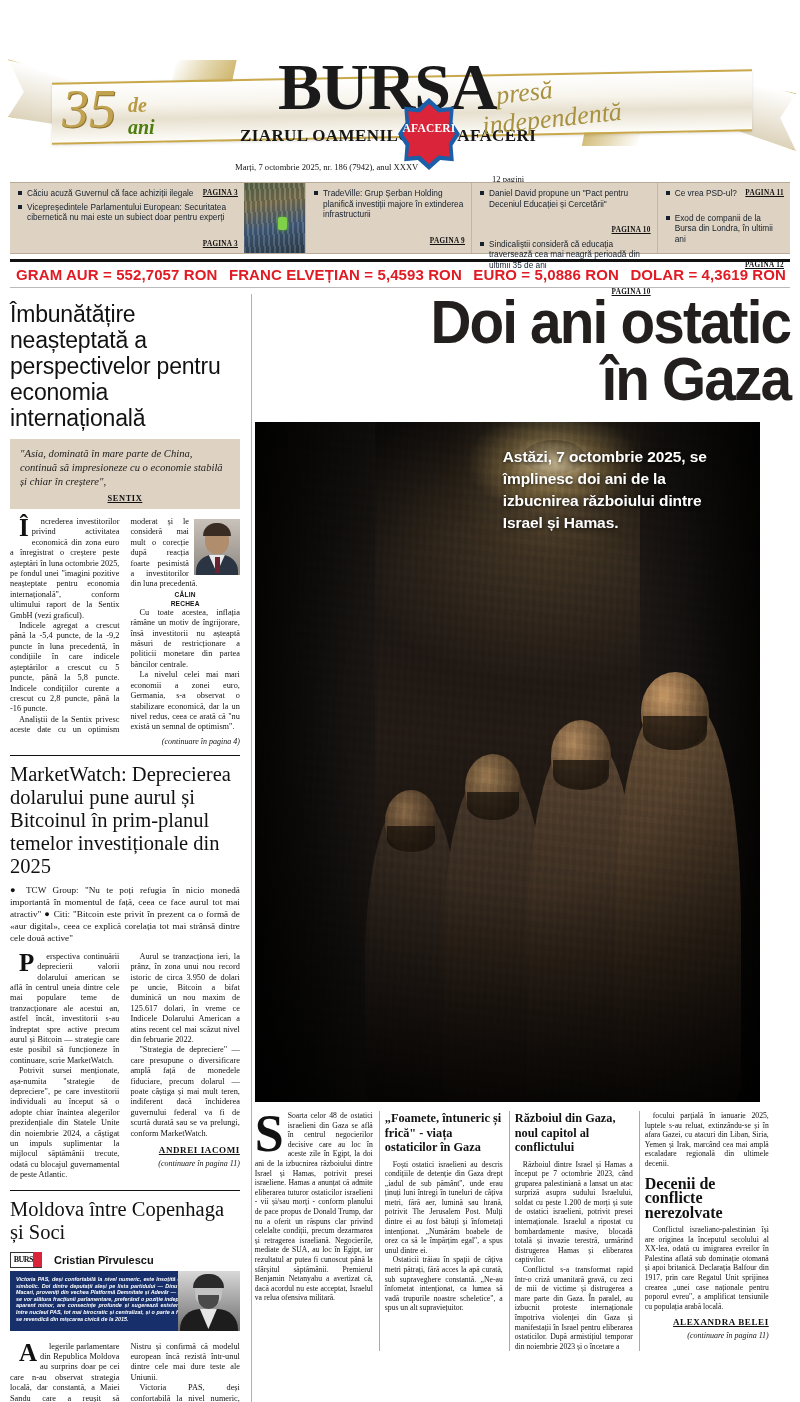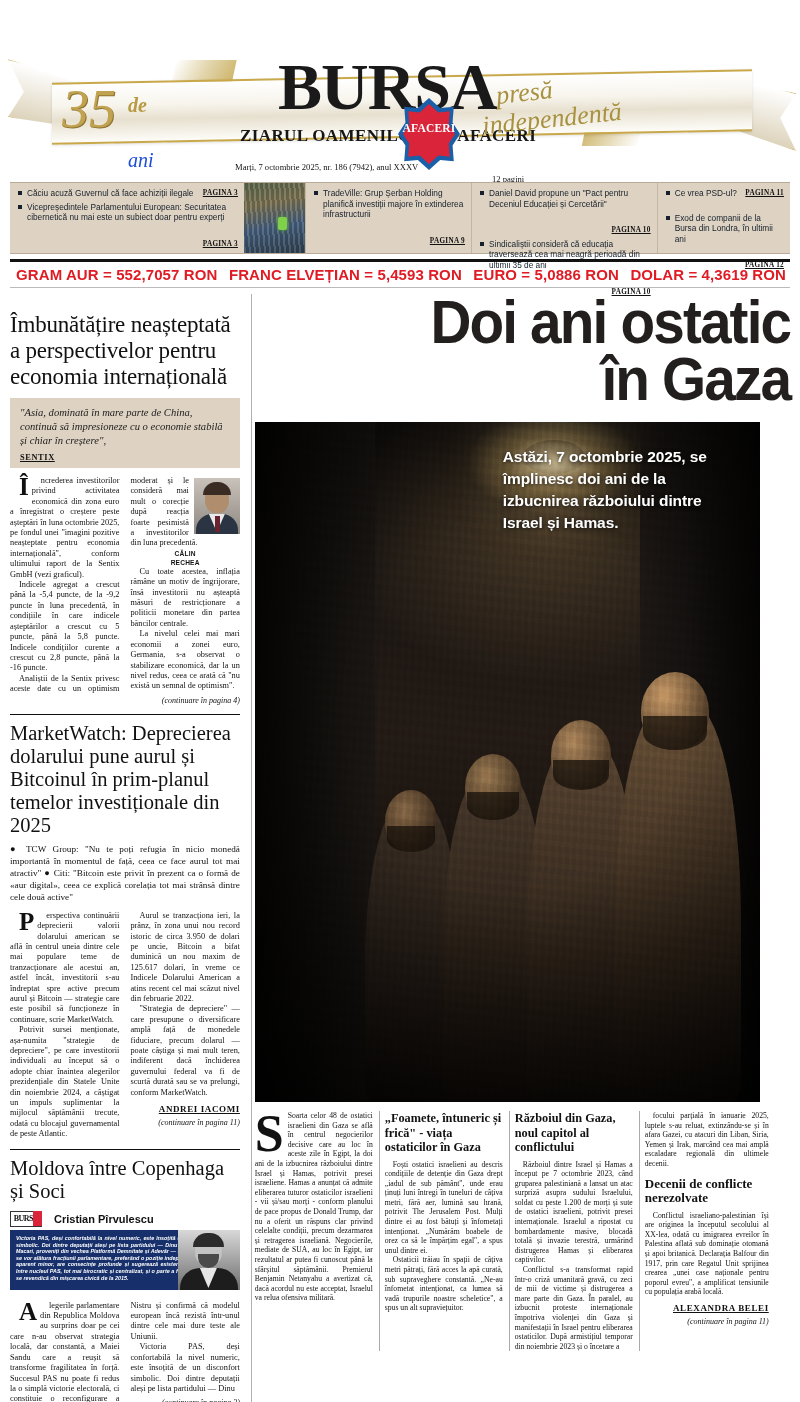--- a/index.html
+++ b/index.html
@@ -20,21 +20,21 @@
     background:linear-gradient(180deg,#fff,#ddd3bb);transform:skewY(14deg);
     clip-path:polygon(0 12%,100% 0,78% 50%,100% 100%,0 88%);border:1px solid #cbb061;}
   .ribbon .foldL{position:absolute;left:120px;top:2px;width:60px;height:44px;
     background:linear-gradient(110deg,#fff 0%,#e3d6ae 45%,#c9ae5c 100%);transform:skewX(-12deg);}
   .ribbon .foldR{position:absolute;right:110px;top:48px;width:56px;height:40px;
     background:linear-gradient(110deg,#c9ae5c 0%,#e3d6ae 50%,#fff 100%);transform:skewX(-12deg);}
   .m-35{position:absolute;left:62px;top:40px;font-family:"Liberation Serif",serif;
     font-size:54px;font-style:italic;color:#c0a250;line-height:1;
     text-shadow:1px 1px 0 #8d7430;}
   .m-de{position:absolute;left:128px;top:52px;font-size:20px;font-style:italic;color:#b89a45;font-weight:bold;}
-  .m-ani{position:absolute;left:128px;top:74px;font-size:20px;font-style:italic;color:#1d4ed8;font-weight:normal;margin-top:33px;}
+  .m-ani{position:absolute;left:128px;top:74px;font-size:20px;font-style:italic;color:#4d7c0f;font-weight:bold;}
   .m-bursa{position:absolute;left:278px;top:12px;font-family:"Liberation Serif",serif;
     font-size:66px;font-weight:bold;letter-spacing:-1px;color:#1a1a1a;line-height:1;}
   .m-sub{position:absolute;left:240px;top:84px;font-family:"Liberation Serif",serif;
     font-size:17px;font-weight:bold;letter-spacing:.4px;color:#161616;}
   .m-presa{position:absolute;left:496px;top:36px;font-size:26px;font-style:italic;
     color:#a8913f;font-family:"Liberation Serif",serif;transform:rotate(-6deg);}
   .m-indep{position:absolute;left:482px;top:62px;font-size:26px;font-style:italic;
     color:#a8913f;font-family:"Liberation Serif",serif;transform:rotate(-6deg);}
   .logo-star{position:absolute;left:398px;top:56px;width:62px;height:72px;}
   .logo-star .blue{position:absolute;left:0;top:0;width:62px;height:72px;background:#1b5fa8;
@@ -77,25 +77,25 @@
   .rates{margin:0 10px;display:flex;justify-content:space-between;padding:4px 4px 4px 6px;
     border-bottom:1px solid #bbb;}
   .rate{font-family:Liberation Sans, sans-serif;font-weight:bold;font-size:15px;color:#e01b24;letter-spacing:.1px;}
 
   
   .content{position:relative;margin:6px 10px 0 10px;display:flex;gap:0;}
   .leftcol{width:270px;padding-right:8px;box-sizing:border-box;}
   .vrule{width:1px;background:#b0b0b0;margin:0 3px;}
   .rightcol{width:610px;box-sizing:border-box;}
 
-  h1.lead{font-family:Liberation Serif, serif;font-size:23px;line-height:26px;
-    font-weight:normal;margin:18px 0 8px 0;letter-spacing:-.2px;}
+  h1.lead{font-family:Liberation Sans, sans-serif;font-size:23px;line-height:26px;
+    font-weight:normal;margin:7px 0 8px 0;letter-spacing:-.2px;}
   .quotebox{background:#ded2c2;padding:8px 10px 6px 10px;margin-bottom:8px;}
   .quotebox p{margin:0;font-family:"Liberation Serif",serif;font-style:italic;font-size:10.6px;line-height:14px;color:#1b1b1b;}
-  .quotebox .src{margin-top:5px;text-align:left;font-family:"Liberation Serif",serif;
+  .quotebox .src{margin-top:5px;text-align:center;font-family:"Liberation Serif",serif;
     font-size:8.4px;font-weight:bold;letter-spacing:.6px;text-decoration:underline;}
 
   .twocol{column-count:2;column-gap:11px;column-rule:none;}
   .twocol p{margin:0 0 0 0;font-family:"Liberation Serif",serif;font-size:8.3px;
     line-height:10.4px;text-align:justify;text-indent:9px;hyphens:auto;}
   .dropcap:first-letter{float:left;font-size:25px;line-height:20px;font-weight:bold;
     padding:1px 3px 0 0;font-family:"Liberation Serif",serif;}
 
   .mugshot{float:right;width:46px;height:56px;margin:2px 0 2px 5px;
     background:linear-gradient(180deg,#c9c2bb,#8d8881);position:relative;overflow:hidden;}
@@ -181,21 +181,21 @@
     font-size:15.5px;line-height:22px;letter-spacing:-.1px;text-shadow:0 1px 4px rgba(0,0,0,.85);}
 
   .botgrid{display:flex;margin-top:9px;}
   .bcol{width:124px;box-sizing:border-box;padding:0 6px 0 0;}
   .bsep{width:1px;background:#aaa;margin:0 5px 0 0;}
   .bcol p{margin:0;font-family:"Liberation Serif",serif;font-size:7.7px;line-height:9.6px;
     text-align:justify;text-indent:8px;hyphens:auto;}
   .bcol p.noind{text-indent:0;}
   h3.bh{font-family:"Liberation Serif",serif;font-size:12.3px;line-height:14.5px;
     font-weight:bold;margin:0 0 5px 0;}
-  h3.bh2{font-family:"Liberation Serif",serif;font-size:13px;line-height:14.5px;
+  h3.bh2{font-family:"Liberation Serif",serif;font-size:16px;line-height:14.5px;
     font-weight:bold;margin:8px 0 5px 0;}
   .bigdrop{float:left;font-family:"Liberation Serif",serif;font-size:52px;line-height:40px;
     font-weight:bold;padding:3px 4px 0 0;}
 </style>
 </head>
 <body>
 
 <div class="page">
 
   <div class="masthead">

